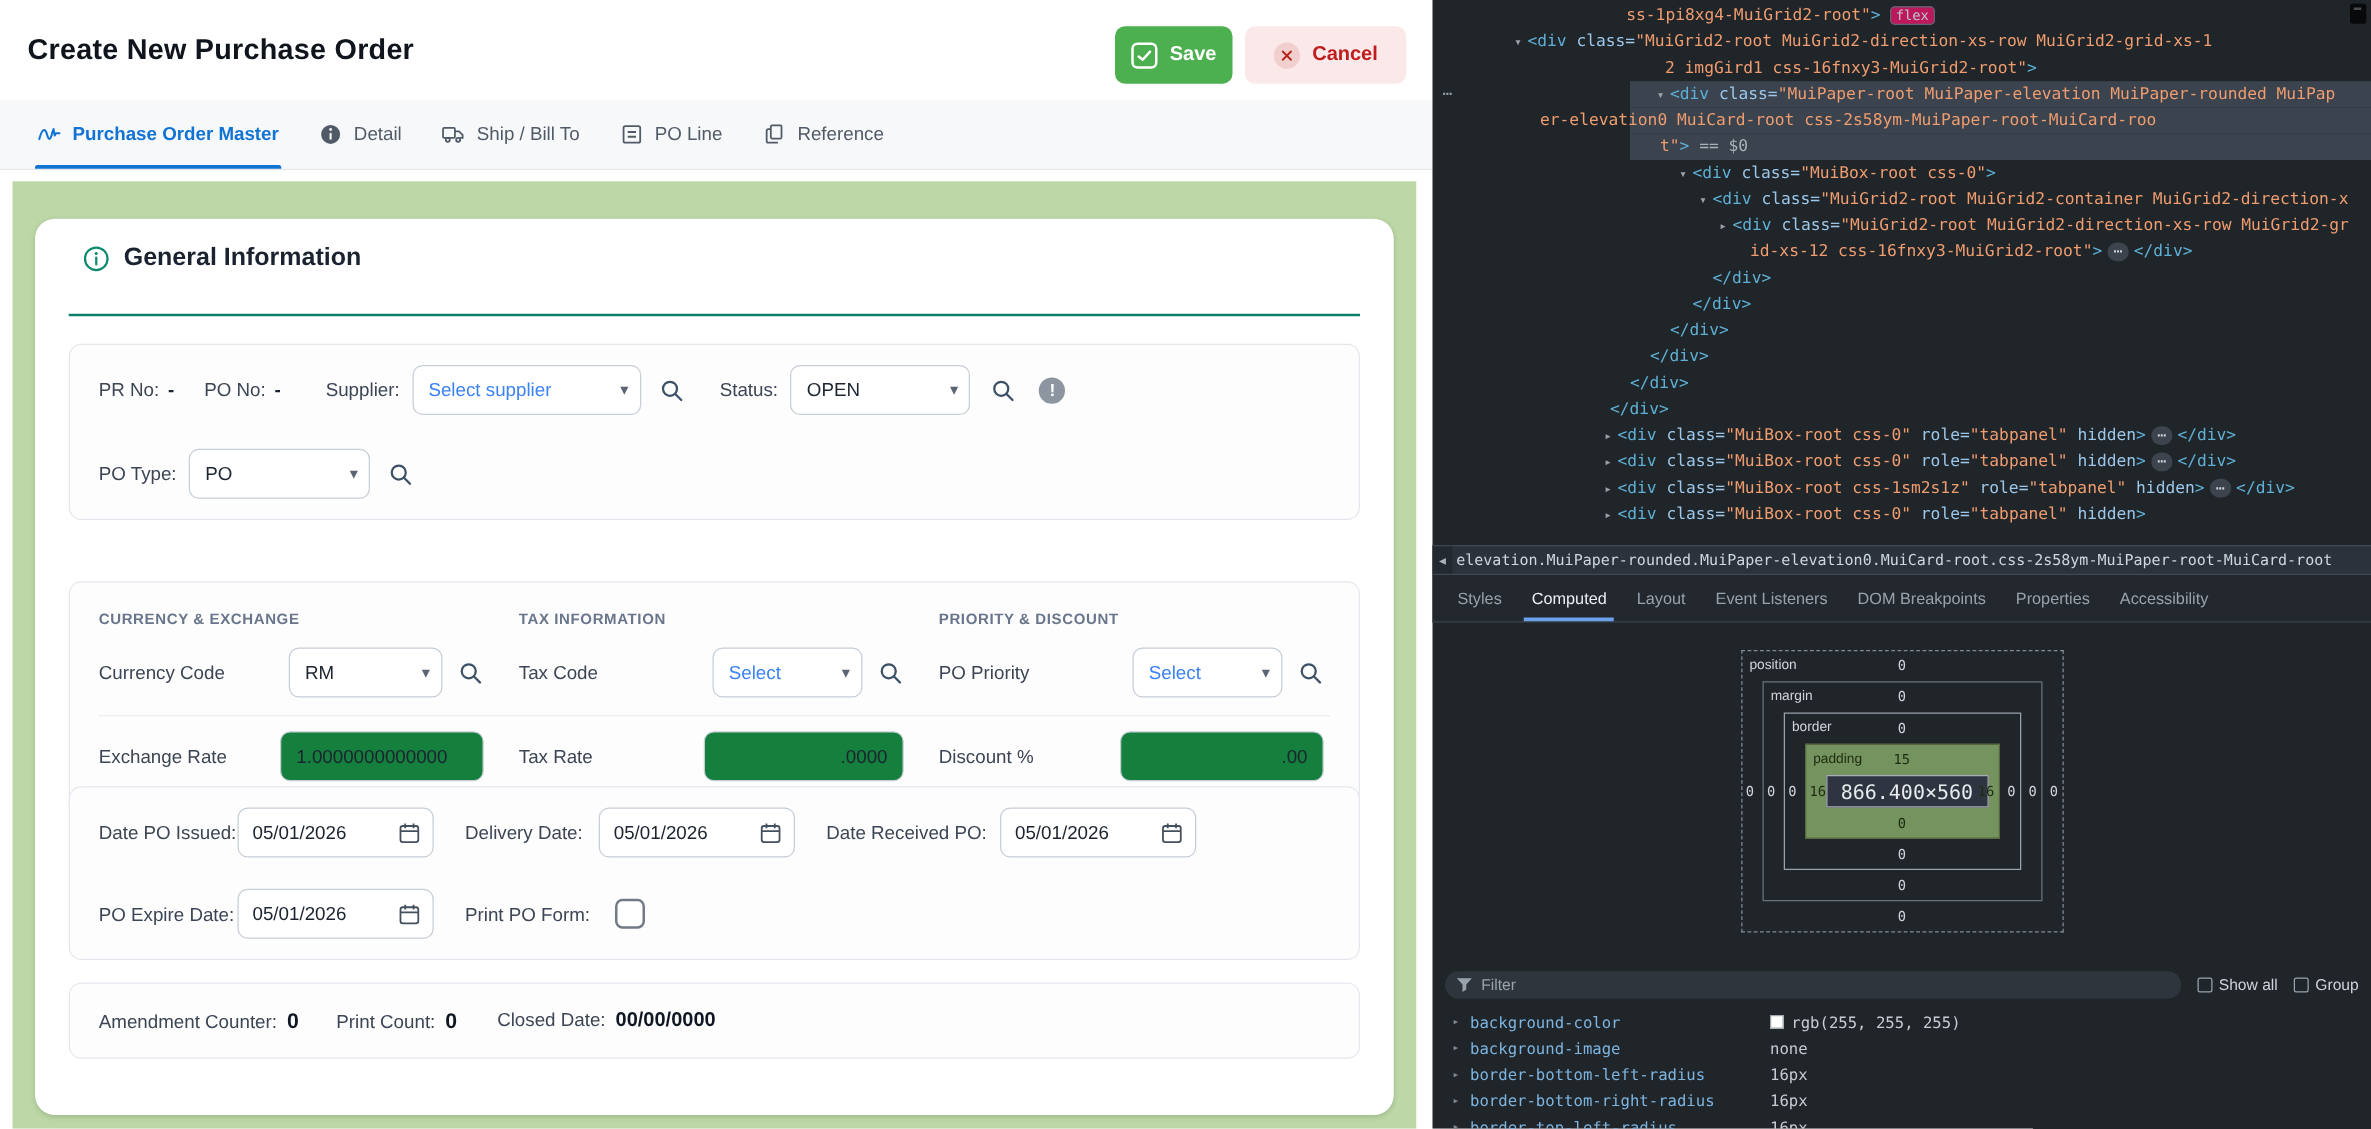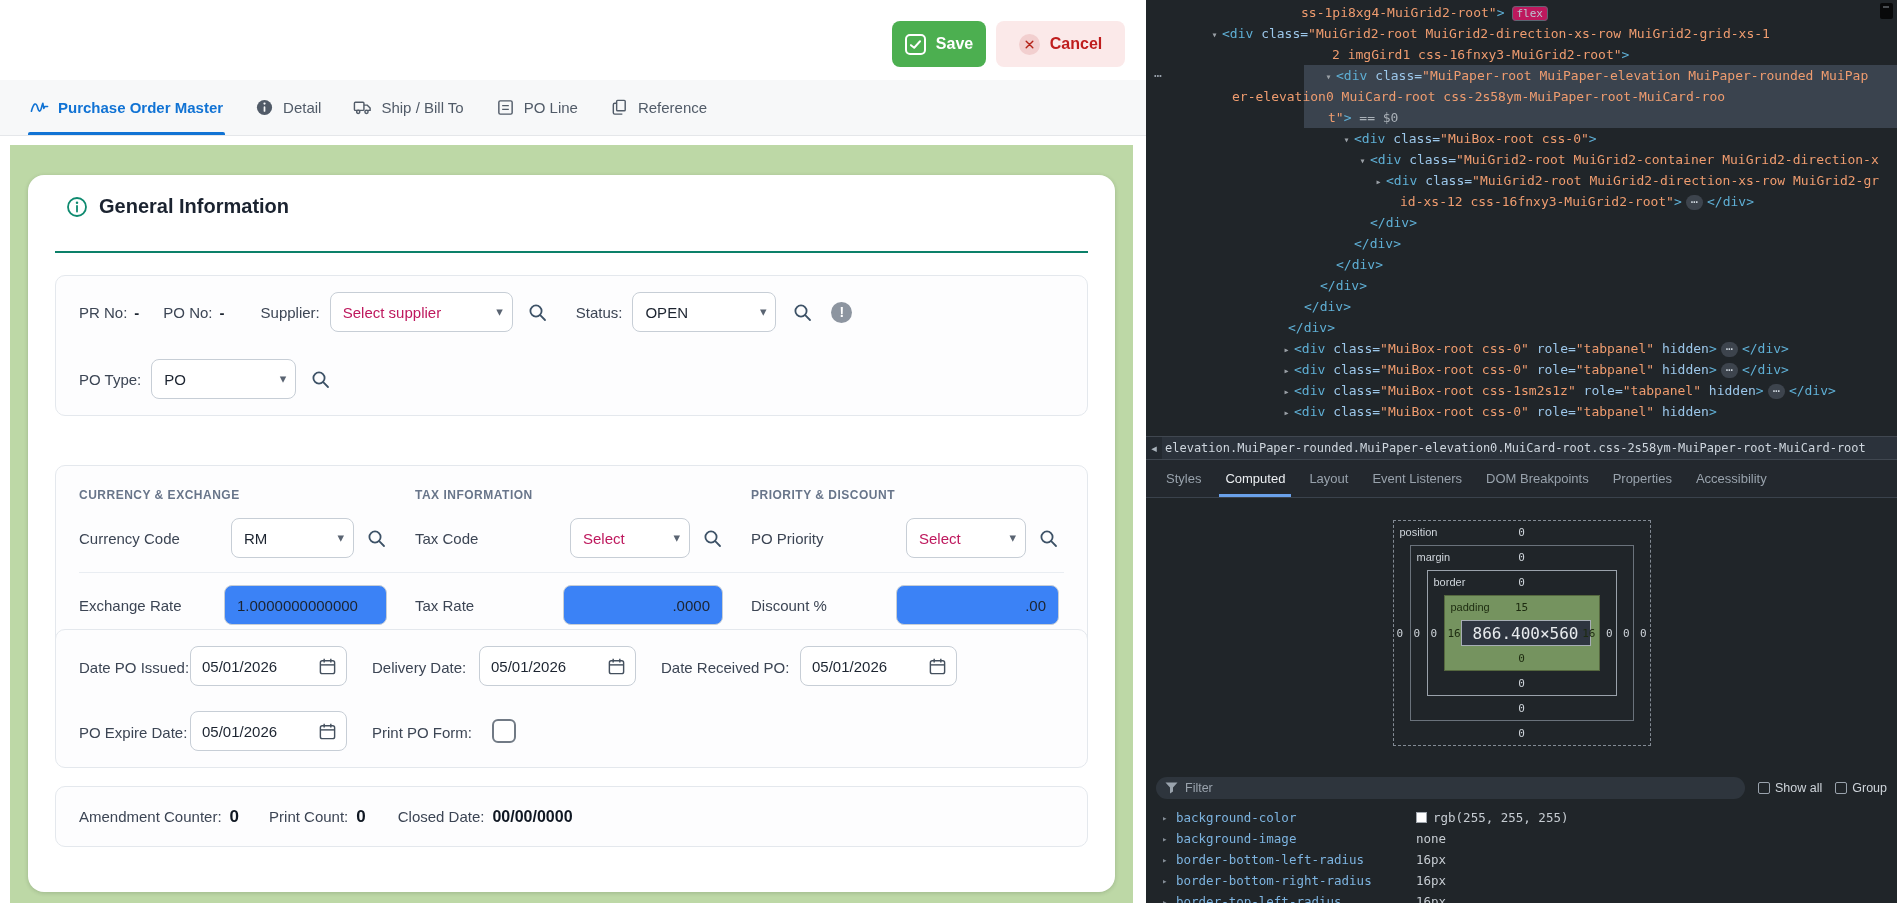--- a/index.html
+++ b/index.html
@@ -35,25 +35,25 @@
   .box2 { top: 256px; height: 188px; margin-top: 34px; }
   .box3 { top: 454px; height: 139px; }
   .box4 { top: 611px; height: 61px; display: flex; align-items: center; }
 
   .frow { position: absolute; left: 23px; right: 14px; height: 44px; display: flex; align-items: center; }
   .b1r1 { top: 14px; } .b1r2 { top: 81px; }
   .flabel { font-size: 15px; color: #3c4554; font-weight: 500; white-space: nowrap; }
   .fval { font-size: 15px; color: #1c2430; font-weight: 700; margin-left: 7px; }
   .select { position: relative; height: 40px; border: 1px solid #c7ced6; border-radius: 8px; background: #fff; display: flex; align-items: center; padding: 0 26px 0 12px; cursor: pointer; }
   .sel-text { font-size: 15px; color: #1c2430; font-weight: 500; white-space: nowrap; overflow: hidden; }
-  .sel-text.placeholder { color: #be185d; font-weight: 400; }
+  .sel-text.placeholder { color: #3b82f6; font-weight: 400; }
   .chev { position: absolute; right: 9px; top: 50%; transform: translateY(-52%); color: #5a6472; font-size: 13px; }
   .search-btn { display: inline-flex; width: 21px; height: 21px; cursor: pointer; }
   .alert-icon { width: 21px; height: 21px; border-radius: 50%; background: #8d95a0; color: #fff; font-size: 14px; font-weight: 700; display: inline-flex; align-items: center; justify-content: center; cursor: pointer; }
-  .tinput { height: 40px; border: 1px solid #c7ced6; border-radius: 8px; background: #3b82f6; display: flex; align-items: center; padding: 0 12px; font-size: 15px; color: #1c2430; font-weight: 500; overflow: hidden; white-space: nowrap; }
+  .tinput { height: 40px; border: 1px solid #c7ced6; border-radius: 8px; background: #15803d; display: flex; align-items: center; padding: 0 12px; font-size: 15px; color: #1c2430; font-weight: 500; overflow: hidden; white-space: nowrap; }
   .tinput.right { justify-content: flex-end; }
 
   .colhead { position: absolute; top: 22px; font-size: 12px; font-weight: 700; color: #68758a; letter-spacing: .5px; }
   .b2row { position: absolute; height: 42px; display: flex; align-items: center; padding-right: 4px; }
   .b2rA { top: 51px; } .b2rB { top: 118px; }
   .b2c1 { left: 23px; width: 312px; } .b2c2 { left: 359px; width: 312px; } .b2c3 { left: 695px; width: 312px; }
   .spacer { flex: 1; }
   .b2-divider { position: absolute; left: 23px; right: 23px; top: 106px; height: 1px; background: #e9edf2; }
 
   .b3row { position: absolute; left: 0; right: 0; height: 42px; }
@@ -117,20 +117,21 @@
   .corner-icon { position: absolute; right: 4px; top: 3px; width: 13px; height: 16px; background: #08090a; border-radius: 2px; }
   .corner-icon span { position: absolute; left: 3px; top: 3px; width: 6px; height: 2px; background: #4a4e52; }
 </style>
 </head>
 <body>
 
 <div id="root">
 
   <div class="app">
 
+    <div class="app-title">Create New Purchase Order</div>
 
     <div class="btn btn-save">
       <span class="check-badge">
         <svg viewBox="0 0 20 20" width="13" height="13">
             <polyline points="3,11 8,15 17,5" fill="none" stroke="#ffffff" stroke-width="3" stroke-linecap="round" stroke-linejoin="round"></polyline>
           </svg>
       </span>
       <span>Save</span>
     </div>
 

